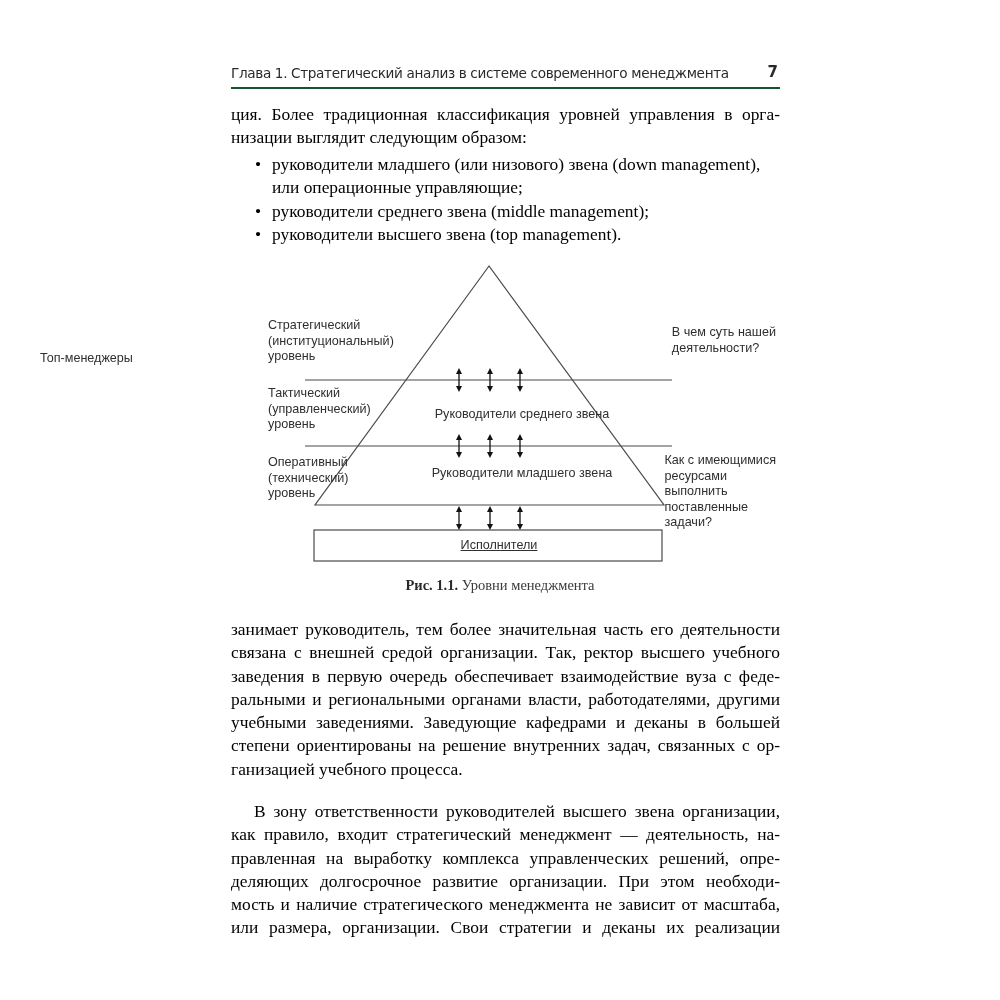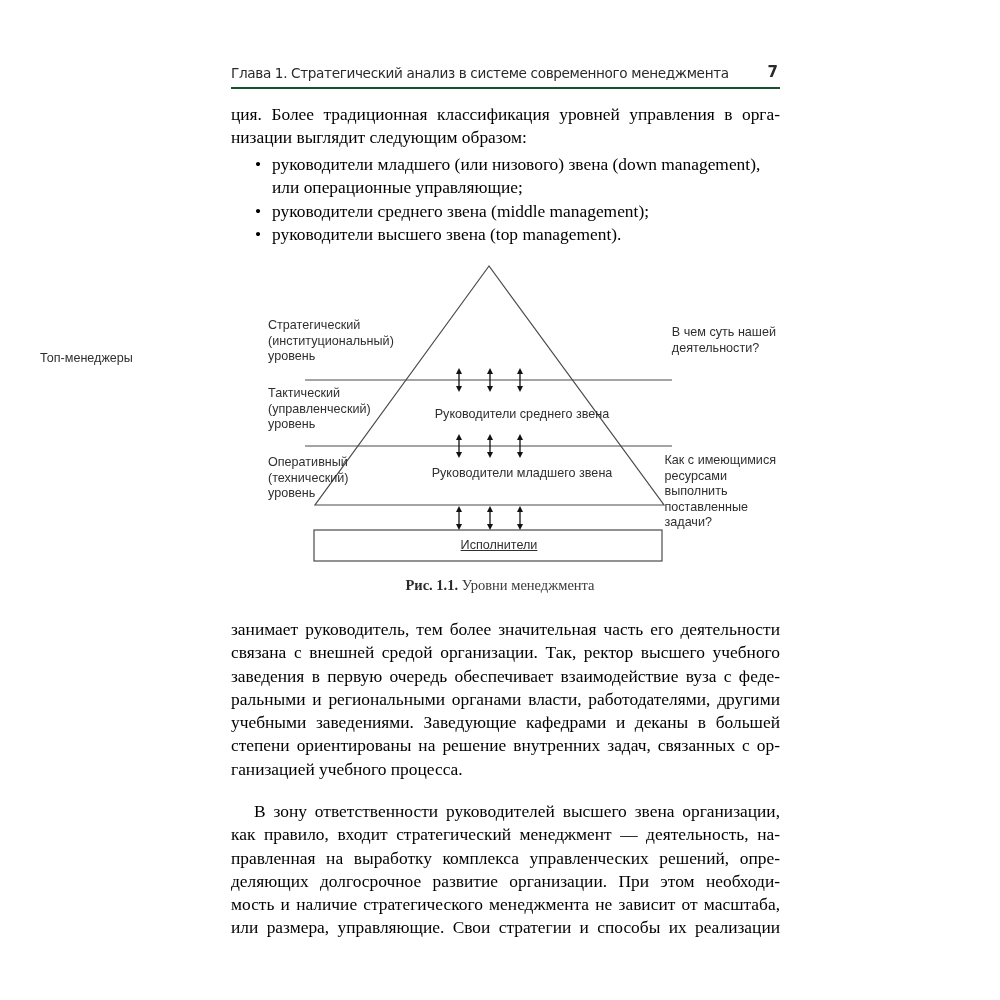--- a/index.html
+++ b/index.html
@@ -122,14 +122,14 @@
   <span class="line">степени ориентированы на решение внутренних задач, связанных с ор-</span>
   <span class="line last">ганизацией учебного процесса.</span>
 </div>
 
 <div class="para body-text" style="top:784px;margin-top:16px;">
   <span class="line indent">В зону ответственности руководителей высшего звена организации,</span>
   <span class="line">как правило, входит стратегический менеджмент — деятельность, на-</span>
   <span class="line">правленная на выработку комплекса управленческих решений, опре-</span>
   <span class="line">деляющих долгосрочное развитие организации. При этом необходи-</span>
   <span class="line">мость и наличие стратегического менеджмента не зависит от масштаба,</span>
-  <span class="line">или размера, управляющие. Свои стратегии и способы их реализации</span>
+  <span class="line">или размера, организации. Свои стратегии и деканы их реализации</span>
 </div>
 
 </body></html>

